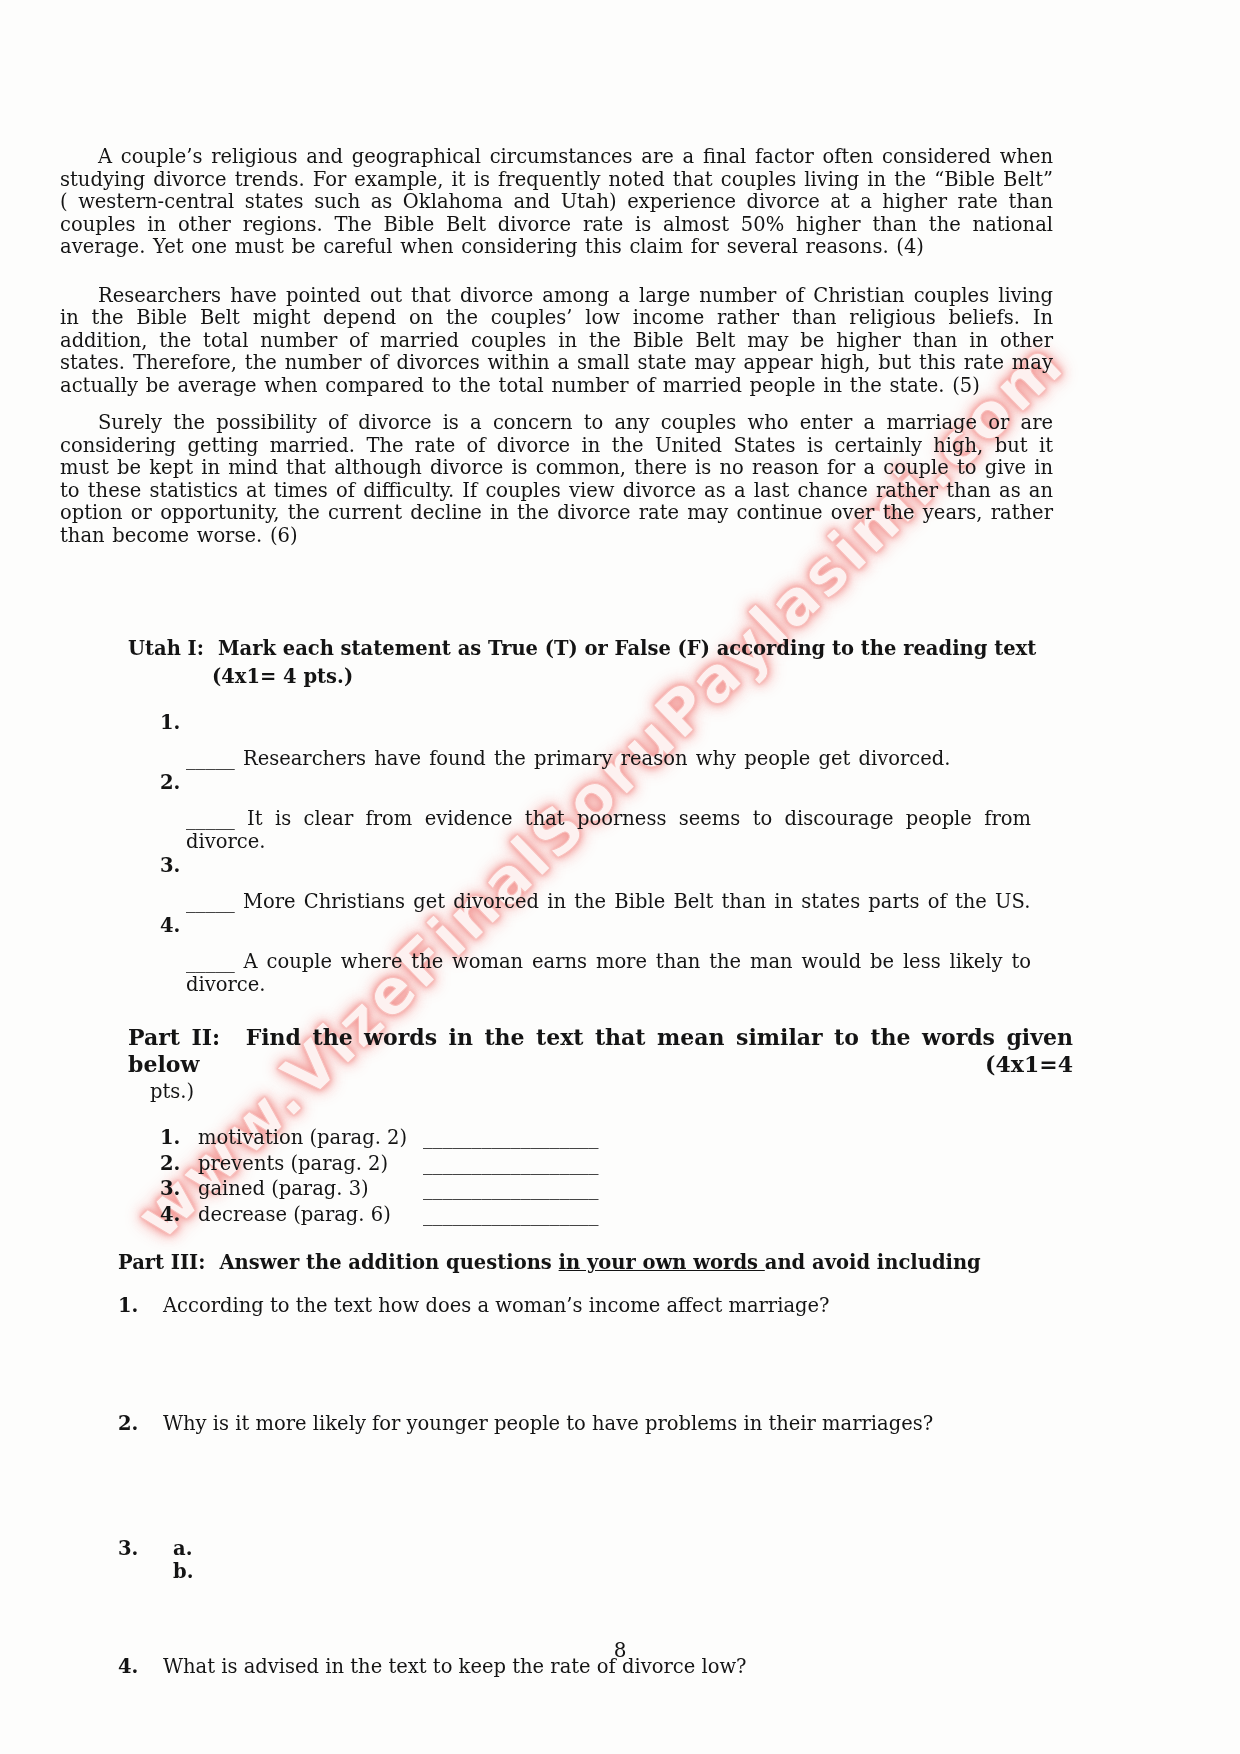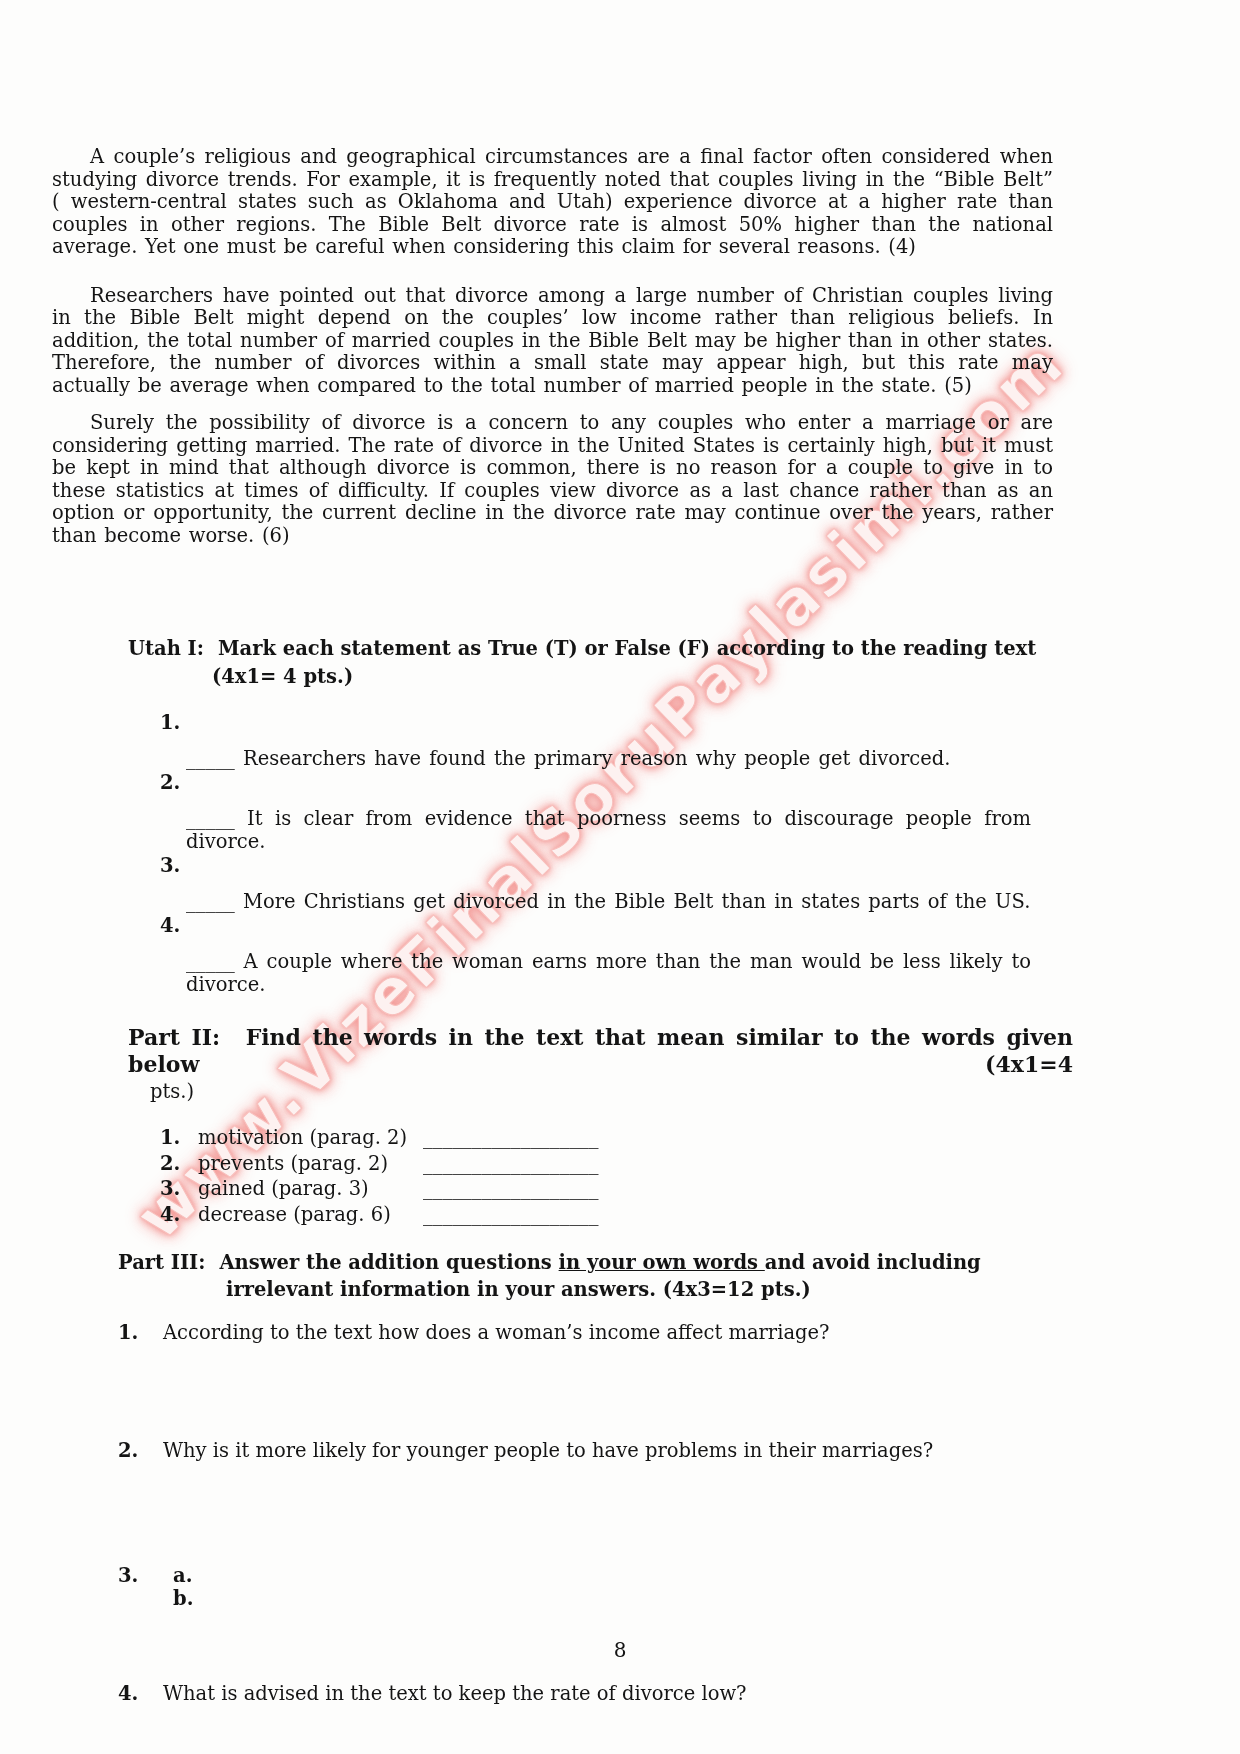--- a/index.html
+++ b/index.html
@@ -33,21 +33,21 @@
   }
   .content{
     position:absolute;
     left:48px; top:146px;
     width:1005px;
     z-index:1;
     font-size:19.5px;
     line-height:22.5px;
   }
   p.reading{
-    margin:0 0 26px 4px;
+    margin:0 0 26px 12px;
     text-align:justify;
     text-indent:38px;
     word-spacing:1.5px;
   }
   p.reading.tight{margin-bottom:15px;}
   p.reading.last{margin-bottom:0;}
 
   
   .part1{margin:88px 0 0 80px;}
   .part-head-line1{font-weight:bold;white-space:nowrap;line-height:28px;}
@@ -175,21 +175,20 @@
           <span class="p2-word">decrease (parag. 6)</span>
           <span class="blank">__________________</span>
         </div>
       </div>
     </div>
 
     <div class="part3">
       <div class="p3-head-line1">
         <span class="part-label">Part III:</span><span>Answer the addition questions </span><span class="p3-underline">in your own words </span><span>and avoid including</span>
       </div>
-      <div class="p3-head-line2">irrelevant information in your answers. (4x3=12 pts.)</div>
 
       <div class="p3-questions">
         <div class="p3-row gap-q1">
           <span class="p3-num">1.</span>
           <span class="p3-text">According to the text how does a woman’s income affect marriage?</span>
         </div>
         <div class="p3-row gap-q2">
           <span class="p3-num">2.</span>
           <span class="p3-text">Why is it more likely for younger people to have problems in their marriages?</span>
         </div>

